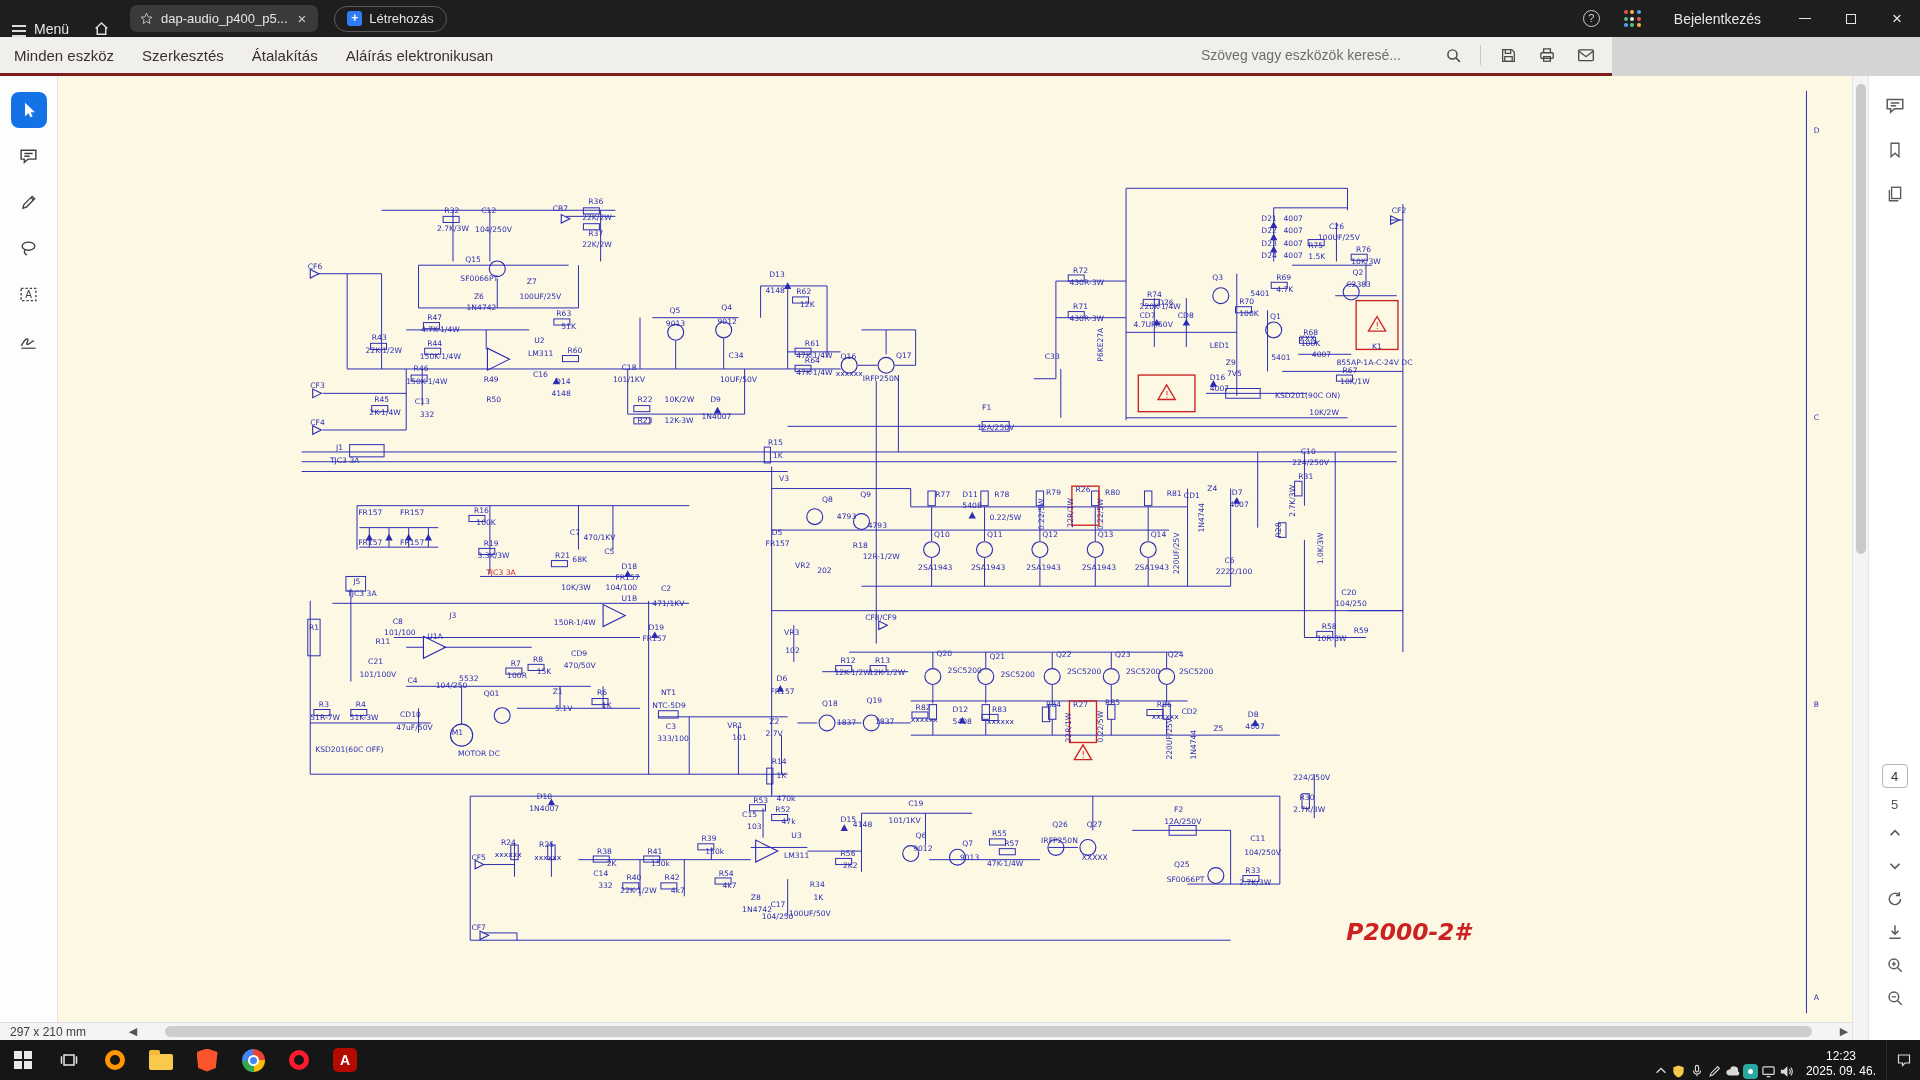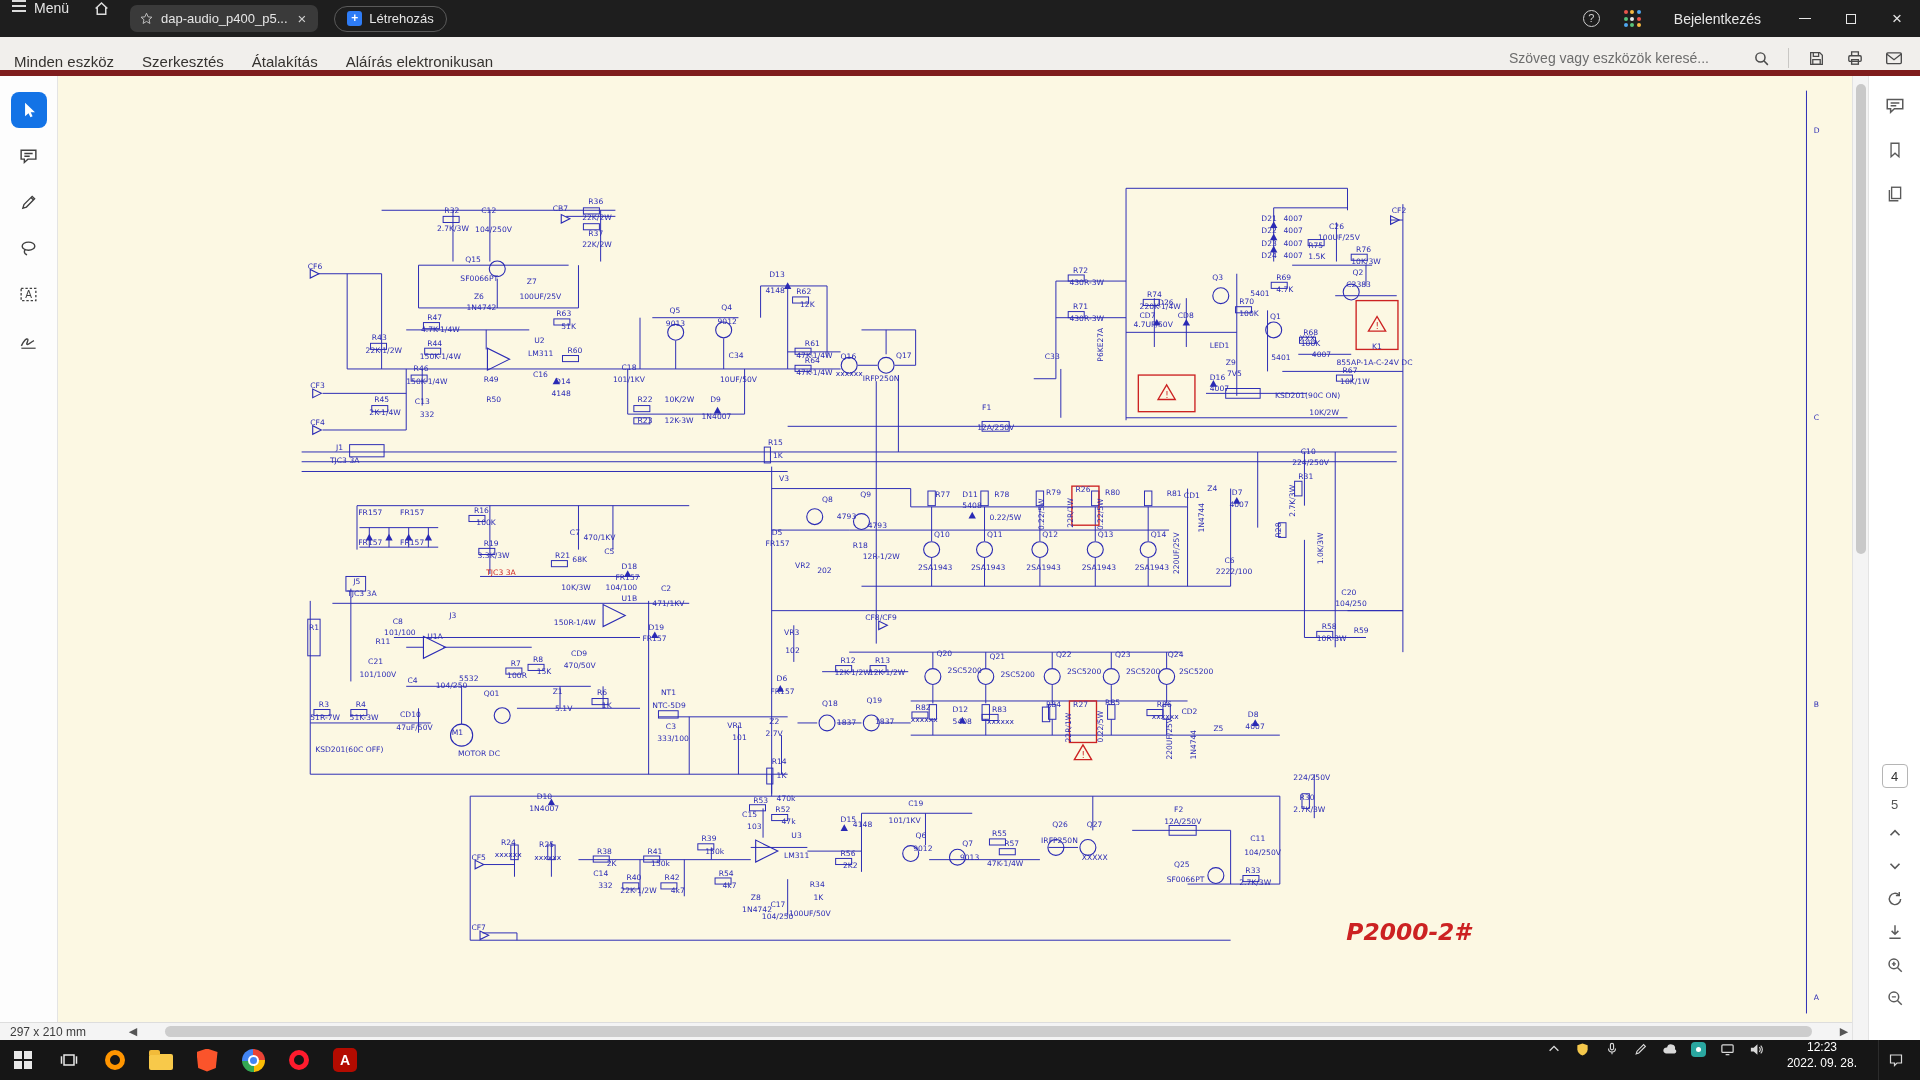--- a/index.html
+++ b/index.html
@@ -1,21 +1,21 @@
 <!DOCTYPE html>
 <html><head>
 <meta charset="utf-8">
 <style>
 *{margin:0;padding:0;box-sizing:border-box}
 html,body{width:1920px;height:1080px;overflow:hidden}
 body{font-family:"Liberation Sans",sans-serif;background:#d4d4d4;position:relative}
 
 
 #titlebar{position:absolute;left:0;top:0;width:1920px;height:37px;background:#1e1e1e;display:flex;align-items:center;color:#e6e6e6;font-size:14px}
-.tb-btn{display:flex;align-items:flex-start;gap:8px;padding:0 12px;height:100%;cursor:default}
+.tb-btn{display:flex;align-items:flex-end;gap:8px;padding:0 12px;height:100%;cursor:default}
 .burger{display:flex;flex-direction:column;gap:3px}
 .burger i{display:block;width:14px;height:2px;background:#dcdcdc}
 .doc-tab{display:flex;align-items:center;gap:8px;background:#3a3a3a;border-radius:7px;height:27px;padding:0 10px;margin-left:8px;font-size:13px;max-width:225px}
 .doc-tab .tab-title{white-space:nowrap;overflow:hidden;text-overflow:ellipsis;max-width:150px}
 .tab-close{font-size:15px;color:#cfcfcf;padding:0 2px}
 .create-btn{display:flex;align-items:center;gap:7px;margin-left:16px;height:26px;border:1px solid #5a5a5a;border-radius:13px;padding:0 12px;font-size:13px}
 .plus-sq{width:15px;height:15px;background:#2e7cf6;border-radius:3px;color:#fff;font-size:12px;line-height:14px;text-align:center;font-weight:bold}
 .tb-right{margin-left:auto;display:flex;align-items:center;height:100%}
 .help-circ{width:17px;height:17px;border:1.4px solid #cfcfcf;border-radius:50%;font-size:11px;line-height:14px;text-align:center;color:#cfcfcf;margin:0 12px}
 .waffle{display:grid;grid-template-columns:repeat(3,4px);gap:2.5px;margin:0 12px}
@@ -23,21 +23,21 @@
 .waffle i:nth-child(1){background:#e8554d}.waffle i:nth-child(2){background:#f5b942}.waffle i:nth-child(3){background:#4fa7f0}
 .waffle i:nth-child(4){background:#58c27a}.waffle i:nth-child(5){background:#e8e8e8}.waffle i:nth-child(6){background:#e8554d}
 .waffle i:nth-child(7){background:#4fa7f0}.waffle i:nth-child(8){background:#58c27a}.waffle i:nth-child(9){background:#f5b942}
 .signin{margin:0 21px;font-size:14px}
 .winctl{width:46px;height:37px;display:flex;align-items:center;justify-content:center;color:#e6e6e6}
 .minbar{display:block;width:12px;height:1.6px;background:#e6e6e6}
 .maxbox{display:block;width:10px;height:10px;border:1.4px solid #e6e6e6}
 .closex{font-size:17px}
 
 
-#menubar{position:absolute;left:0;top:37px;width:1920px;height:39px;background:#f1efec;border-bottom:6px solid #7f1d1d;display:flex;align-items:flex-end;padding:0 14px;font-size:15px;color:#35322f}
+#menubar{position:absolute;left:0;top:37px;width:1612px;height:39px;background:#f1efec;border-bottom:3px solid #7f1d1d;display:flex;align-items:center;padding:0 14px;font-size:15px;color:#35322f}
 .menu-item{margin-right:28px;white-space:nowrap}
 .mb-right{margin-left:auto;display:flex;align-items:center;gap:15px}
 #search-input{border:none;background:transparent;font-size:14px;color:#404040;width:225px;outline:none;font-family:"Liberation Sans",sans-serif}
 #search-input::placeholder{color:#6d6d6d}
 .mb-divider{width:1px;height:20px;background:#c9c7c4}
 .mb-ico{display:flex;align-items:center;justify-content:center;width:24px;height:24px}
 
 
 #leftrail{position:absolute;left:0;top:76px;width:58px;height:946px;background:#fdfdfd;border-right:1px solid #e4e4e4;display:flex;flex-direction:column;align-items:center;padding-top:16px;gap:10px}
 .tool{width:36px;height:36px;border-radius:8px;display:flex;align-items:center;justify-content:center}
@@ -72,21 +72,21 @@
 .winlogo i{background:#e8e8e8;display:block}
 .ring{display:block;width:20px;height:20px;border-radius:50%}
 .ring.orange{border:5px solid #ff9500}
 .ring.red{border:5px solid #ff1b2d}
 .folder{position:relative;width:24px;height:16px;background:#f8c94a;border-radius:2px;margin-top:4px}
 .folder::before{content:'';position:absolute;top:-4px;left:0;width:11px;height:5px;background:#f2bb3a;border-radius:2px 2px 0 0}
 .brave{display:block;width:21px;height:23px;background:#fb542b;clip-path:polygon(50% 0,100% 15%,92% 85%,50% 100%,8% 85%,0 15%)}
 .chrome{position:relative;width:23px;height:23px;border-radius:50%;background:conic-gradient(#ea4335 0 25%,#fbbc05 25% 50%,#34a853 50% 75%,#4285f4 75% 100%)}
 .chrome::after{content:'';position:absolute;inset:6px;background:#4285f4;border:2.5px solid #fff;border-radius:50%}
 .acrobat{width:24px;height:24px;background:#b30b00;border-radius:5px;color:#fff;font-weight:bold;font-size:14px;display:flex;align-items:center;justify-content:center}
-.tray{margin-left:auto;display:flex;align-items:flex-start;gap:11px;padding-right:8px;height:100%}
+.tray{margin-left:auto;display:flex;align-items:flex-end;padding-right:0;height:100%}
 .tray-ico{display:flex;align-items:center;justify-content:center;width:18px;height:18px}
 .chat-sq{width:15px;height:15px;background:#2aa7a0;border-radius:4px;position:relative}
 .chat-sq::after{content:'';position:absolute;inset:5px;background:#fff;border-radius:50%}
 .clock{text-align:center;font-size:12px;line-height:1.3;margin:0 10px;white-space:nowrap}
 .notif{width:34px;border-left:1px solid #2c2c2c;height:100%}
 </style>
 </head>
 <body>
 
 <div id="titlebar">
@@ -1037,21 +1037,21 @@
         </svg>
       </span>
     <span class="tray-ico">
         <svg width="15" height="15" viewBox="0 0 16 16">
           <path d="M2 6h3l4-3.5v11L5 10H2z" fill="#d9d9d9"></path>
           <path d="M11 5.5a3.5 3.5 0 0 1 0 5M12.5 3.8a6 6 0 0 1 0 8.4" fill="none" stroke="#d9d9d9" stroke-width="1.2"></path>
         </svg>
       </span>
     <div class="clock">
       <div>12:23</div>
-      <div>2022. 09. 28.</div>
+      <div>2025. 09. 46.</div>
     </div>
     <span class="tb-app notif">
         <svg width="16" height="16" viewBox="0 0 16 16" fill="none" stroke="#d9d9d9" stroke-width="1.2">
           <path d="M2.5 3h11v8H9l-2.5 2.5V11h-4z"></path>
         </svg>
       </span>
   </div>
 </div>
 
 </body></html>

